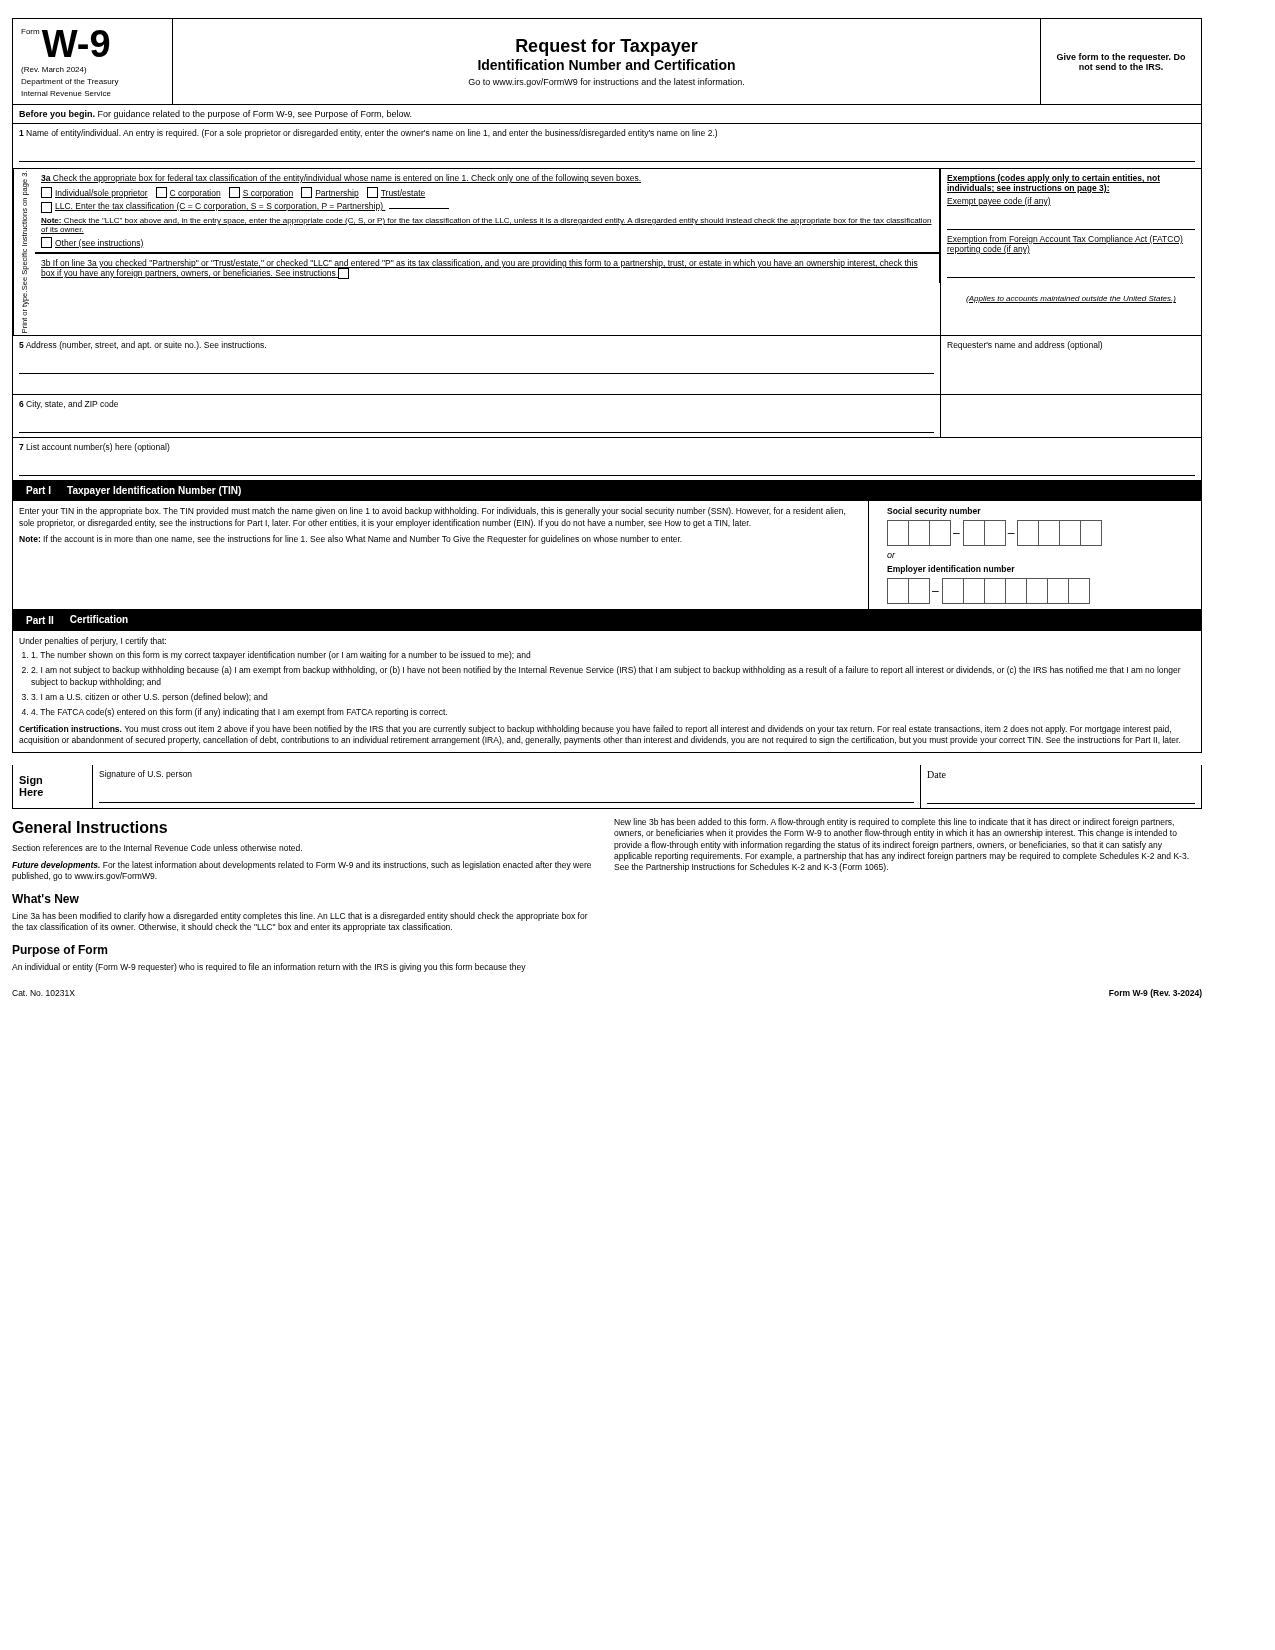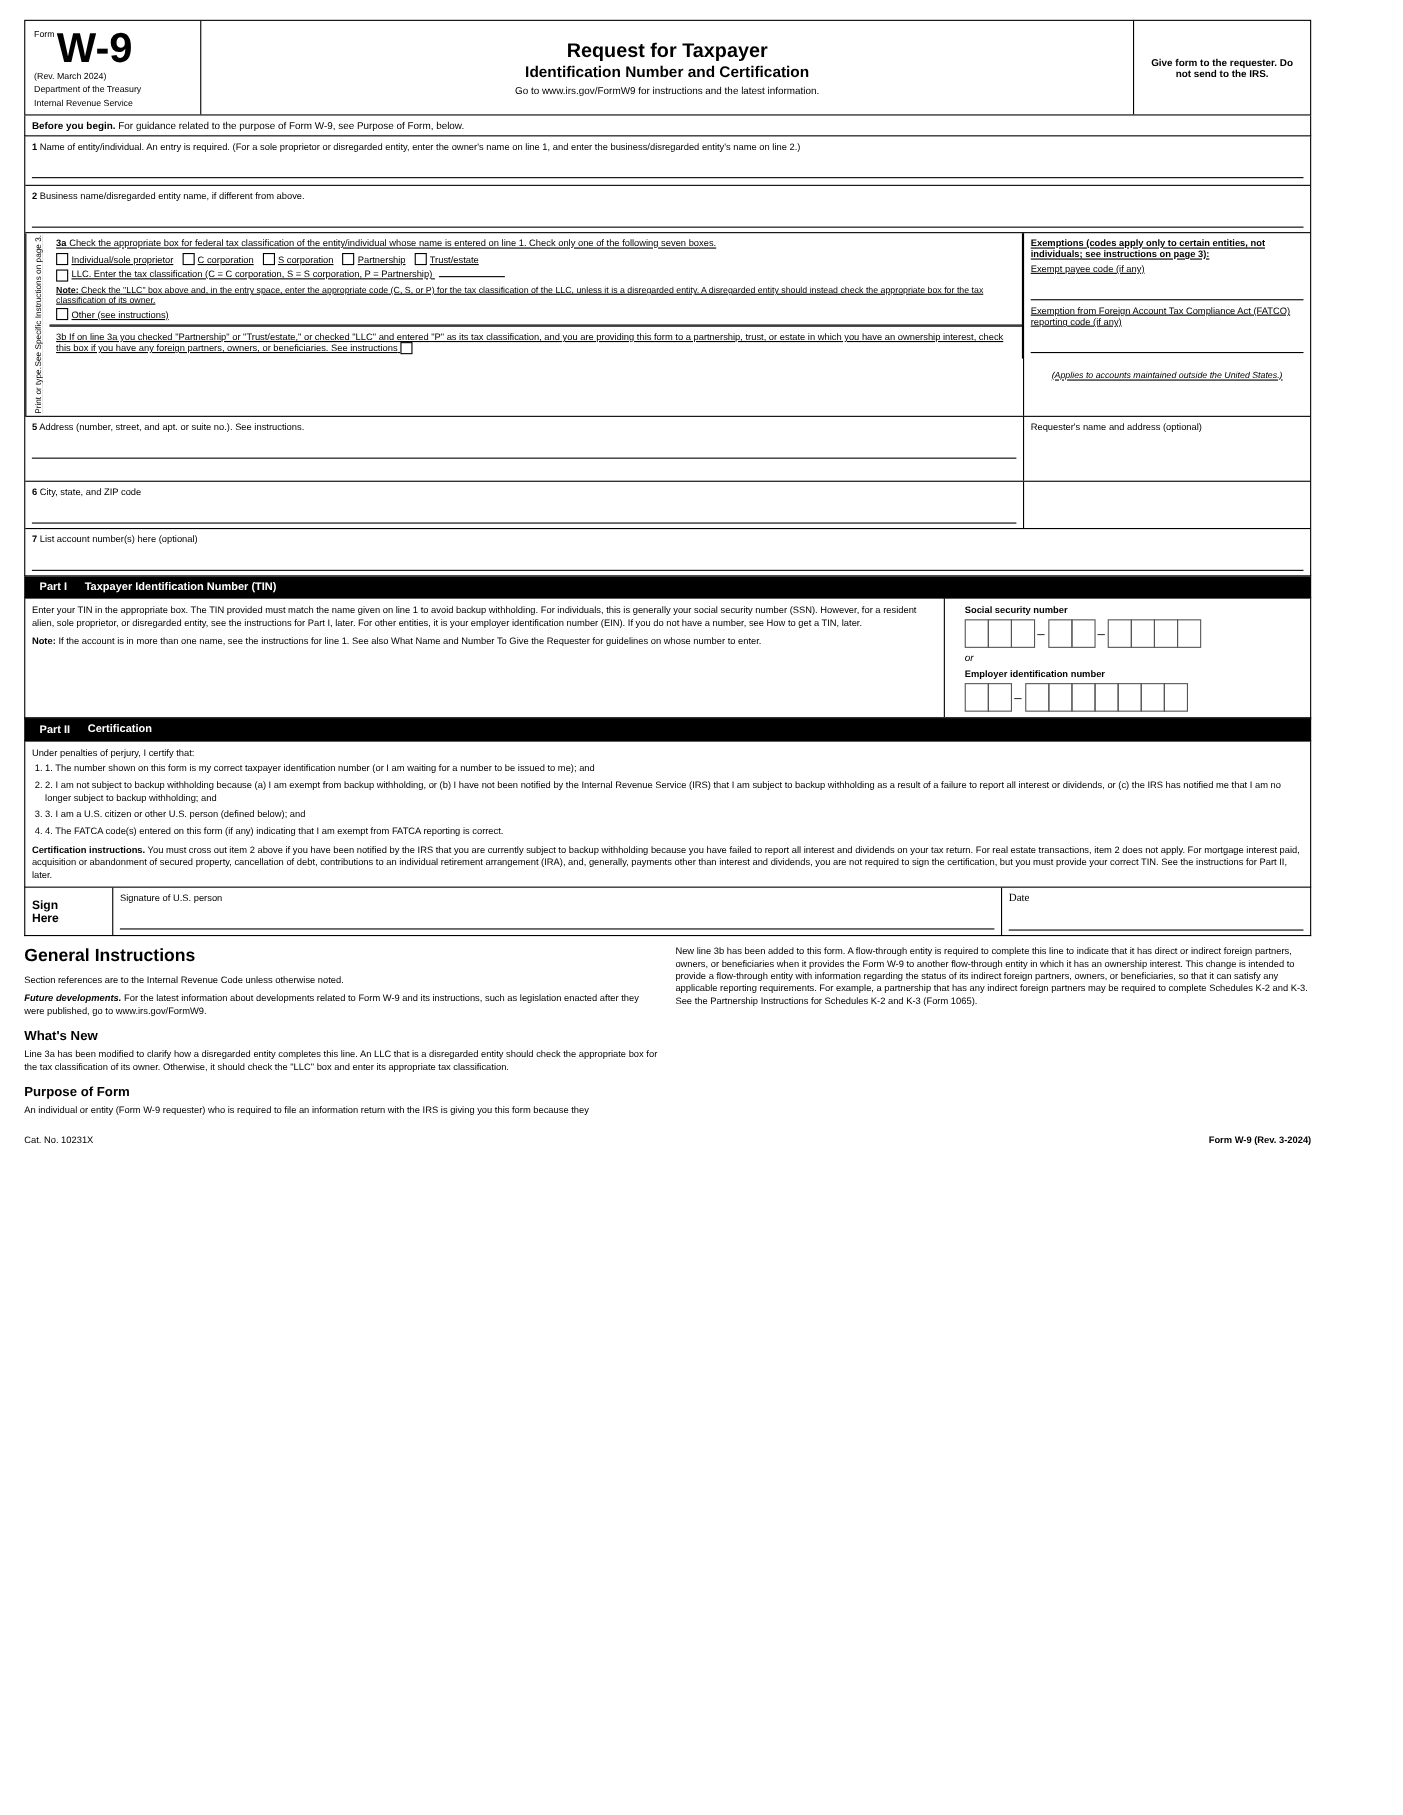--- a/index.html
+++ b/index.html
@@ -7,21 +7,21 @@
       font-family: Arial, sans-serif;
       font-size: 9px;
       background: #fff;
       color: #000;
       width: 1275px;
       min-height: 1650px;
     }
     .page {
       width: 1214px;
       min-height: 1650px;
-      padding: 18px 22px;
+      padding: 18px 12px;
       background: #fff;
     }
     
     .header {
       display: flex;
       border: 1.5px solid #000;
       margin-bottom: 0;
     }
     .header-left {
       width: 160px;
@@ -256,20 +256,21 @@
       margin: 4px 0;
       padding-left: 12px;
     }
     .cert-list li {
       margin-bottom: 3px;
       line-height: 1.4;
     }
     .sign-row {
       display: flex;
       border-bottom: 1px solid #000;
+      margin-top: 12px;
     }
     .sign-left {
       width: 80px;
       padding: 4px 6px;
       border-right: 1px solid #000;
       font-weight: bold;
       font-size: 10px;
       display: flex;
       align-items: center;
     }
@@ -388,29 +389,20 @@
     <div class="form-row name-row">
       <div class="field-section">
         <div class="field-label">
           <span class="bold">1</span>
           <span>Name of entity/individual. An entry is required. (For a sole proprietor or disregarded entity, enter the owner's name on line 1, and enter the business/disregarded entity's name on line 2.)</span>
         </div>
         <div class="field-input-line"></div>
       </div>
     </div>
 
-    <div class="form-row">
-      <div class="field-section">
-        <div class="field-label">
-          <span class="bold">2</span>
-          <span>Business name/disregarded entity name, if different from above.</span>
-        </div>
-        <div class="field-input-line"></div>
-      </div>
-    </div>
 
     <div class="row-3a">
       <div style="display:flex; flex-direction:row; flex:1; border-right: 1px solid #000;">
 
         <div class="side-label">
           <span>Print or type.</span>
           <span>See Specific Instructions on page 3.</span>
         </div>
         <div style="flex:1;">
 

